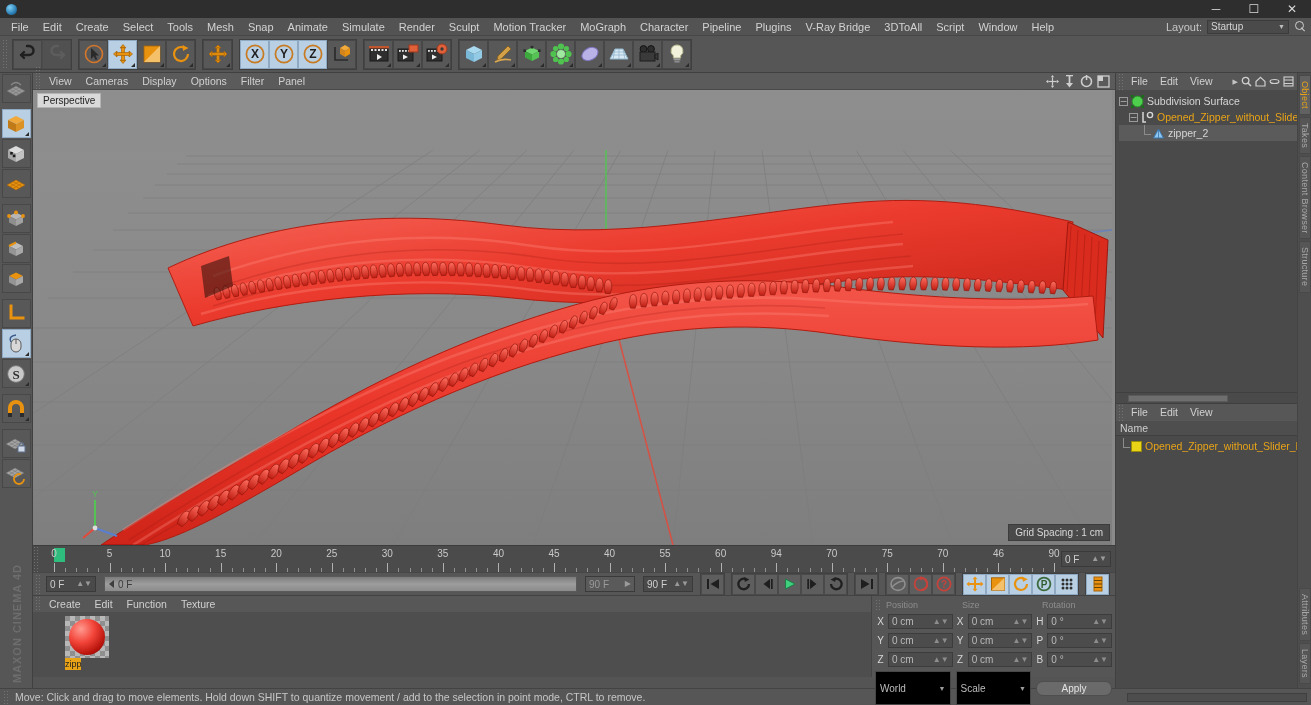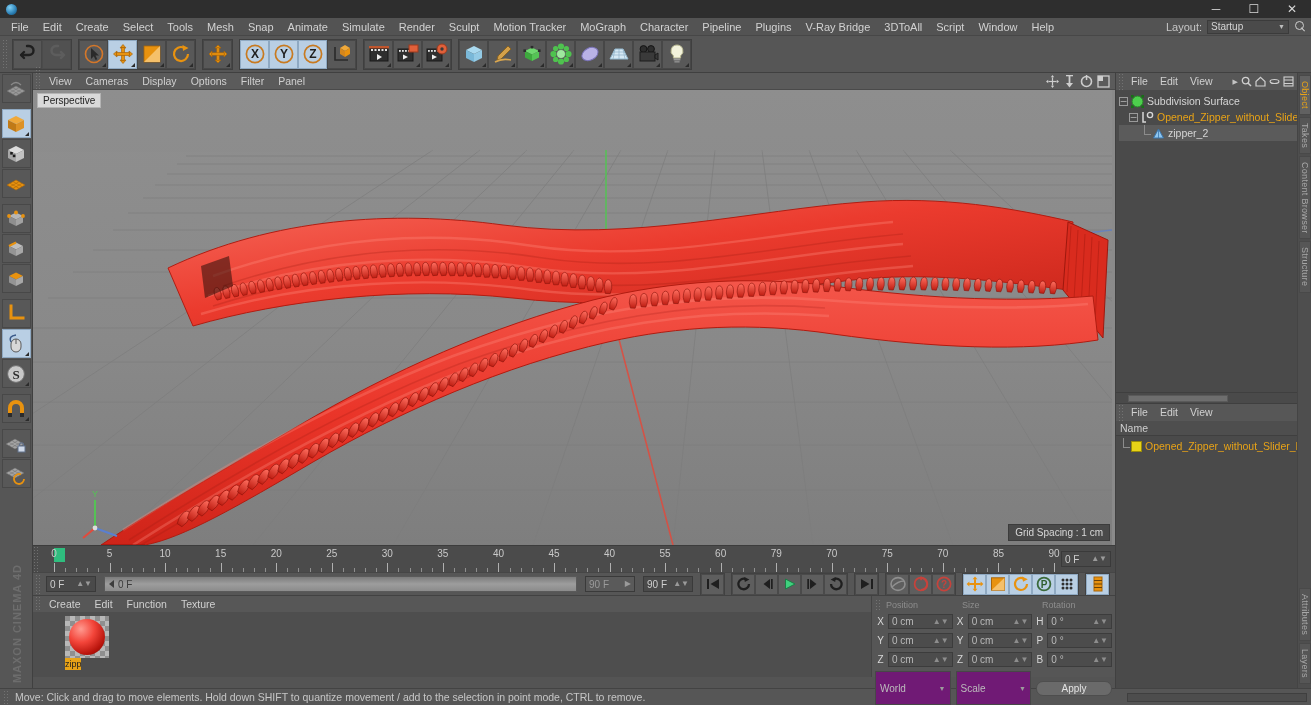--- a/index.html
+++ b/index.html
@@ -147,21 +147,21 @@
   .coordhdr { display:flex; align-items:center; height:13px; gap:4px;}
   .coordhdr .ch { font-size:9px; color:#8d8d8d; }
   .coordrow { display:flex; align-items:center; height:17px; margin-top:2px; gap:2px;}
   .axlab { width:11px; font-size:10px; color:#d6d6d6; text-align:center; flex:0 0 auto;}
   .cfield {
     flex:1 1 0; min-width:0; height:15px; background:#4c4c4c; border:1px solid #3c3c3c;
     display:flex; align-items:center; padding:0 3px; font-size:10px; color:#b9b9b9;
   }
   .cfield .sp{ margin-left:auto; color:#8d8d8d; font-size:8px;}
   .coordfoot { display:flex; gap:5px; margin-top:3px; align-items:center;}
-  .csel { flex:1 1 0; height:15px; background:#701a75; border:1px solid #474747;
+  .csel { flex:1 1 0; height:15px; background:#000000; border:1px solid #474747;
     display:flex; align-items:center; padding:16px 4px; font-size:10px; color:#bcbcbc; }
   .csel .arw{margin-left:auto;font-size:7px;color:#9c9c9c;}
   .applybtn { width:76px; height:15px; background:#6a6a6a; border:1px solid #4e4e4e;
     border-radius:7px; display:flex; align-items:center; justify-content:center;
     font-size:10px; color:#e2e2e2; }
   
   .rightcol { width:196px; flex:0 0 auto; display:flex; background:#565656; border-left:1px solid #404040;}
   .rpanels { flex:1 1 auto; display:flex; flex-direction:column; min-width:0;}
   .objmgr { height:331px; display:flex; flex-direction:column; border-bottom:1px solid #3f3f3f;}
   .rmenu { height:17px; display:flex; align-items:center; background:#575757; padding-left:2px;}
@@ -995,25 +995,25 @@
             <div class="lab" style="left: 166.667px;">15</div>
             <div class="lab" style="left: 222.222px;">20</div>
             <div class="lab" style="left: 277.778px;">25</div>
             <div class="lab" style="left: 333.333px;">30</div>
             <div class="lab" style="left: 388.889px;">35</div>
             <div class="lab" style="left: 444.444px;">40</div>
             <div class="lab" style="left: 500px;">45</div>
             <div class="lab" style="left: 555.556px;">40</div>
             <div class="lab" style="left: 611.111px;">55</div>
             <div class="lab" style="left: 666.667px;">60</div>
-            <div class="lab" style="left: 722.222px;">79</div>
+            <div class="lab" style="left: 722.222px;">94</div>
             <div class="lab" style="left: 777.778px;">70</div>
             <div class="lab" style="left: 833.333px;">75</div>
             <div class="lab" style="left: 888.889px;">70</div>
-            <div class="lab" style="left: 944.444px;">85</div>
+            <div class="lab" style="left: 944.444px;">46</div>
             <div class="lab" style="left: 1000px;">90</div>
           </div>
       </div>
       <div class="frmfield">
         <span>0 F</span>
         <span class="sp">▲▼</span>
       </div>
     </div>
 
     <div class="tlbar">

